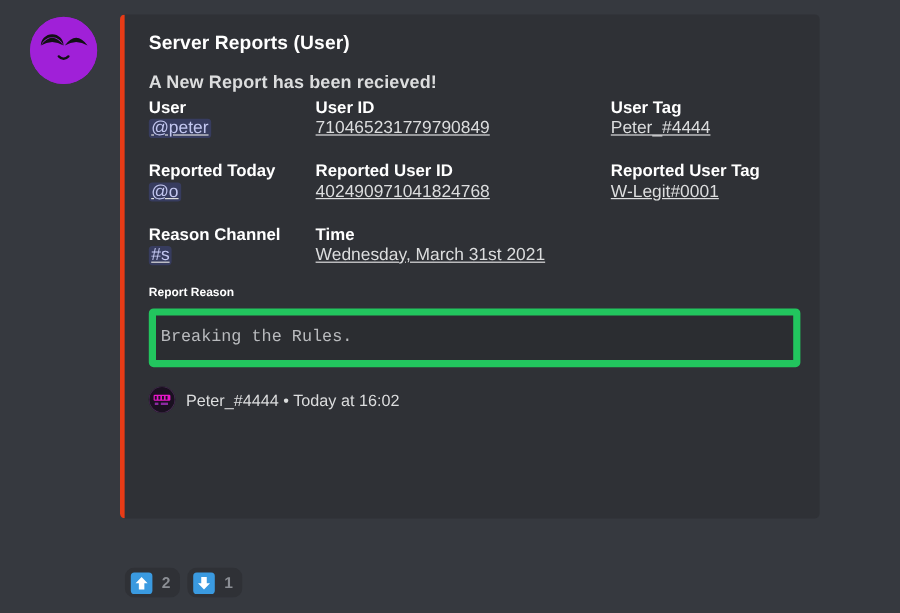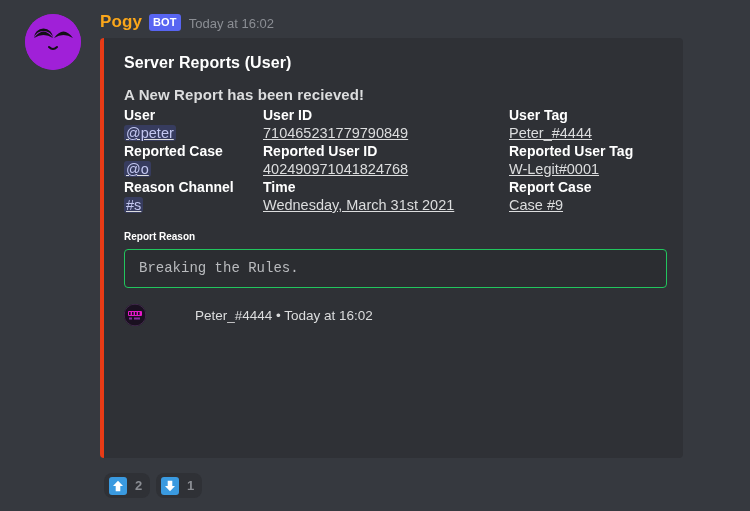--- a/index.html
+++ b/index.html
@@ -90,21 +90,21 @@
     color: #dcddde;
     font-size: 15px;
     font-weight: bold;
     margin-bottom: 4px;
     letter-spacing: .1px;
   }
 
   .fields-grid {
     display: grid;
     grid-template-columns: 139px 246px auto;
-    row-gap: 2px;
+    row-gap: 19px;
   }
   .field { min-width: 0; }
   .field-name {
     color: #ffffff;
     font-size: 14px;
     font-weight: bold;
     margin-bottom: 2px;
     letter-spacing: 0;
     white-space: nowrap;
   }
@@ -124,23 +124,23 @@
 
   .reason-block { margin-top: 18px; }
   .reason-name {
     color: #ffffff;
     font-size: 10px;
     font-weight: bold;
     margin-bottom: 7px;
   }
   .codeblock {
     background: #2b2d31;
-    border: 1px solid #22c55e;
+    border: 6px solid #22c55e;
     border-radius: 4px;
-    padding: 9px 10px 10px 14px;
+    padding: 9px 10px 10px 4px;
     color: #b9bbbe;
     font-family: "Liberation Mono", "DejaVu Sans Mono", monospace;
     font-size: 14px;
     line-height: 1.3;
     white-space: pre-wrap;
     word-break: break-word;
   }
 
   .embed-footer {
     display: flex;
@@ -153,21 +153,20 @@
     border-radius: 50%;
     margin-right: 9px;
     background: #17111d;
     overflow: hidden;
     flex: none;
   }
   .footer-icon svg { display: block; width: 22px; height: 22px; }
   .footer-text {
     color: #dcddde;
     font-size: 13.5px;
-    margin-left: 40px;
   }
 
   
   .reactions {
     position: absolute;
     left: 104px;
     top: 473px;
     display: flex;
     gap: 6px;
   }
@@ -210,25 +209,20 @@
       <circle cx="28" cy="28" r="28" fill="#a020d8"></circle>
       <path d="M9 24 a10 10 0 0 1 19 0 a9 9 0 0 0 -19 0 z" fill="#111014"></path>
       <path d="M9 24 q9.5 -13 19 0 q-9.5 -6 -19 0 z" fill="#111014"></path>
       <path d="M29 24 q9.5 -13 19 0 q-9.5 -6 -19 0 z" fill="#111014"></path>
       <path d="M24 33 q4 4 8 0" stroke="#111014" stroke-width="2" fill="none" stroke-linecap="round"></path>
     </svg>
   </div>
 
   <div class="msg-body">
 
-    <div class="msg-header">
-      <span class="username">Pogy</span>
-      <span class="bot-badge">BOT</span>
-      <span class="timestamp">Today at 16:02</span>
-    </div>
 
     <div class="embed">
 
       <div class="embed-title">Server Reports (User)</div>
       <div class="embed-description">A New Report has been recieved!</div>
 
       <div class="fields-grid">
 
         <div class="field">
           <div class="field-name">User</div>
@@ -239,21 +233,21 @@
           <div class="field-name">User ID</div>
           <div class="field-value">710465231779790849</div>
         </div>
 
         <div class="field">
           <div class="field-name">User Tag</div>
           <div class="field-value">Peter_#4444</div>
         </div>
 
         <div class="field">
-          <div class="field-name">Reported Case</div>
+          <div class="field-name">Reported Today</div>
           <div class="field-value"><span class="mention">@o</span></div>
         </div>
 
         <div class="field">
           <div class="field-name">Reported User ID</div>
           <div class="field-value">402490971041824768</div>
         </div>
 
         <div class="field">
           <div class="field-name">Reported User Tag</div>
@@ -263,24 +257,20 @@
         <div class="field">
           <div class="field-name">Reason Channel</div>
           <div class="field-value"><span class="mention">#s</span></div>
         </div>
 
         <div class="field">
           <div class="field-name">Time</div>
           <div class="field-value">Wednesday, March 31st 2021</div>
         </div>
 
-        <div class="field">
-          <div class="field-name">Report Case</div>
-          <div class="field-value">Case #9</div>
-        </div>
 
       </div>
 
       <div class="reason-block">
         <div class="reason-name">Report Reason</div>
         <div class="codeblock">Breaking the Rules.</div>
       </div>
 
       <div class="embed-footer">
         <div class="footer-icon">

